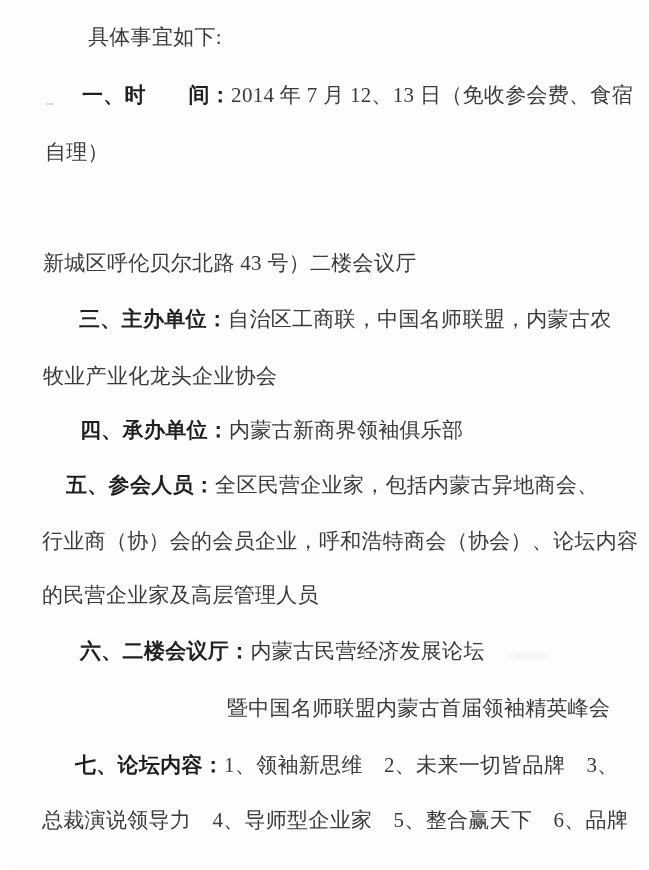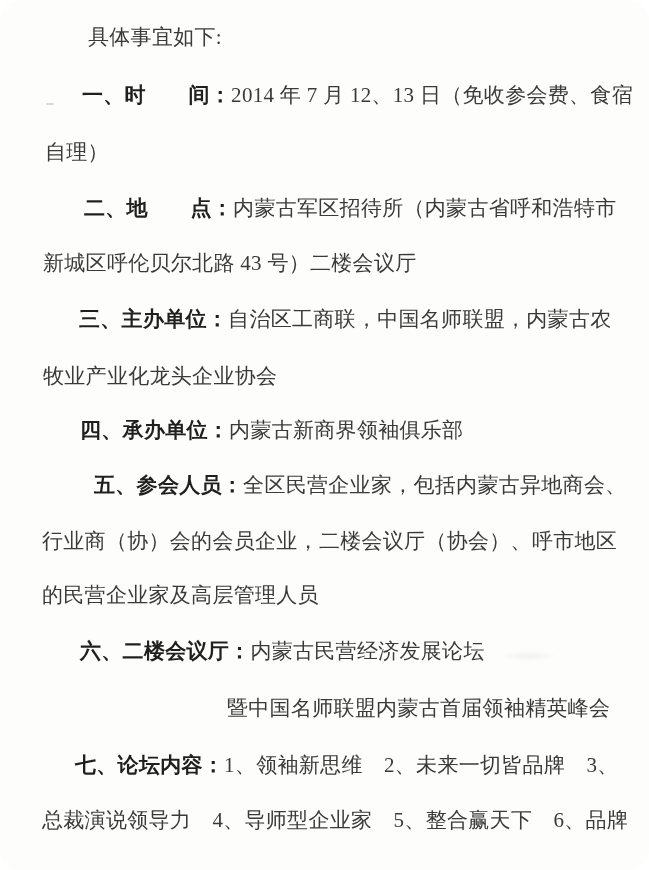--- a/index.html
+++ b/index.html
@@ -60,33 +60,32 @@
 
   <div class="speck"></div>
   <div class="smudge"></div>
 
   <div class="line indent" style="top:23px; left:88px"><span>具体事宜如下:</span></div>
 
   <div class="line indent" style="top:81px"><span class="label">一、时　　间：</span><span>2014 年 7 月 12、13 日（免收参会费、食宿</span></div>
 
   <div class="line flush" style="top:138px; left:45px"><span>自理）</span></div>
 
-  <div class="line indent" style="top:194px; left:84px"><span class="label">二、地　　点：</span><span>内蒙古军区招待所（内蒙古省呼和浩特市</span></div>
 
   <div class="line flush" style="top:249px; left:43px"><span>新城区呼伦贝尔北路 43 号）二楼会议厅</span></div>
 
   <div class="line indent" style="top:305px; left:79px"><span class="label">三、主办单位：</span><span>自治区工商联，中国名师联盟，内蒙古农</span></div>
 
   <div class="line indent" style="top:416px; left:80px"><span class="label">四、承办单位：</span><span>内蒙古新商界领袖俱乐部</span></div>
 
   <div class="line flush" style="top:362px; left:43px"><span>牧业产业化龙头企业协会</span></div>
 
-  <div class="line indent" style="top:471px; left:94px"><span class="label">五、参会人员：</span><span>全区民营企业家，包括内蒙古异地商会、</span></div>
+  <div class="line indent" style="top:471px; left:66px"><span class="label">五、参会人员：</span><span>全区民营企业家，包括内蒙古异地商会、</span></div>
 
-  <div class="line flush" style="top:527px"><span>行业商（协）会的会员企业，二楼会议厅（协会）、呼市地区</span></div>
+  <div class="line flush" style="top:527px"><span>行业商（协）会的会员企业，呼和浩特商会（协会）、论坛内容</span></div>
 
   <div class="line flush" style="top:581px"><span>的民营企业家及高层管理人员</span></div>
 
   <div class="line indent" style="top:637px; left:80px"><span class="label">六、二楼会议厅：</span><span>内蒙古民营经济发展论坛</span></div>
 
   <div class="line sub" style="top:694px"><span>暨中国名师联盟内蒙古首届领袖精英峰会</span></div>
 
   <div class="line indent" style="top:751px; left:75px"><span class="label">七、论坛内容：</span><span>1、领袖新思维　2、未来一切皆品牌　3、</span></div>
 
   <div class="line flush" style="top:806px"><span>总裁演说领导力　4、导师型企业家　5、整合赢天下　6、品牌</span></div>

